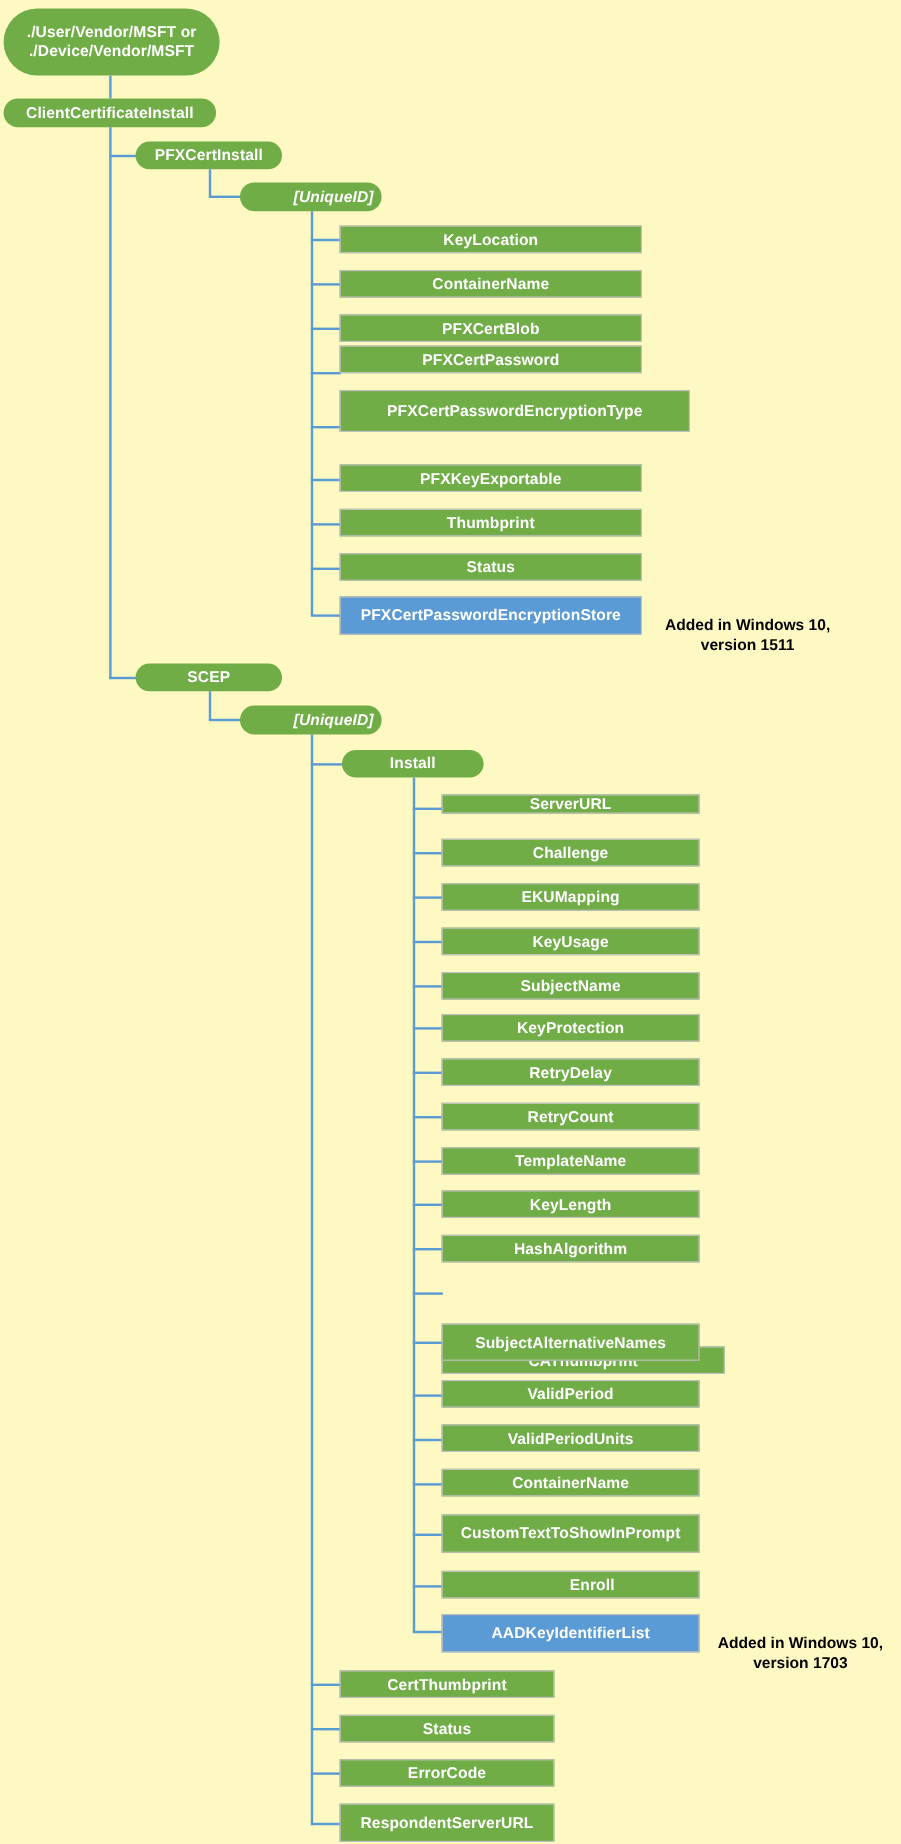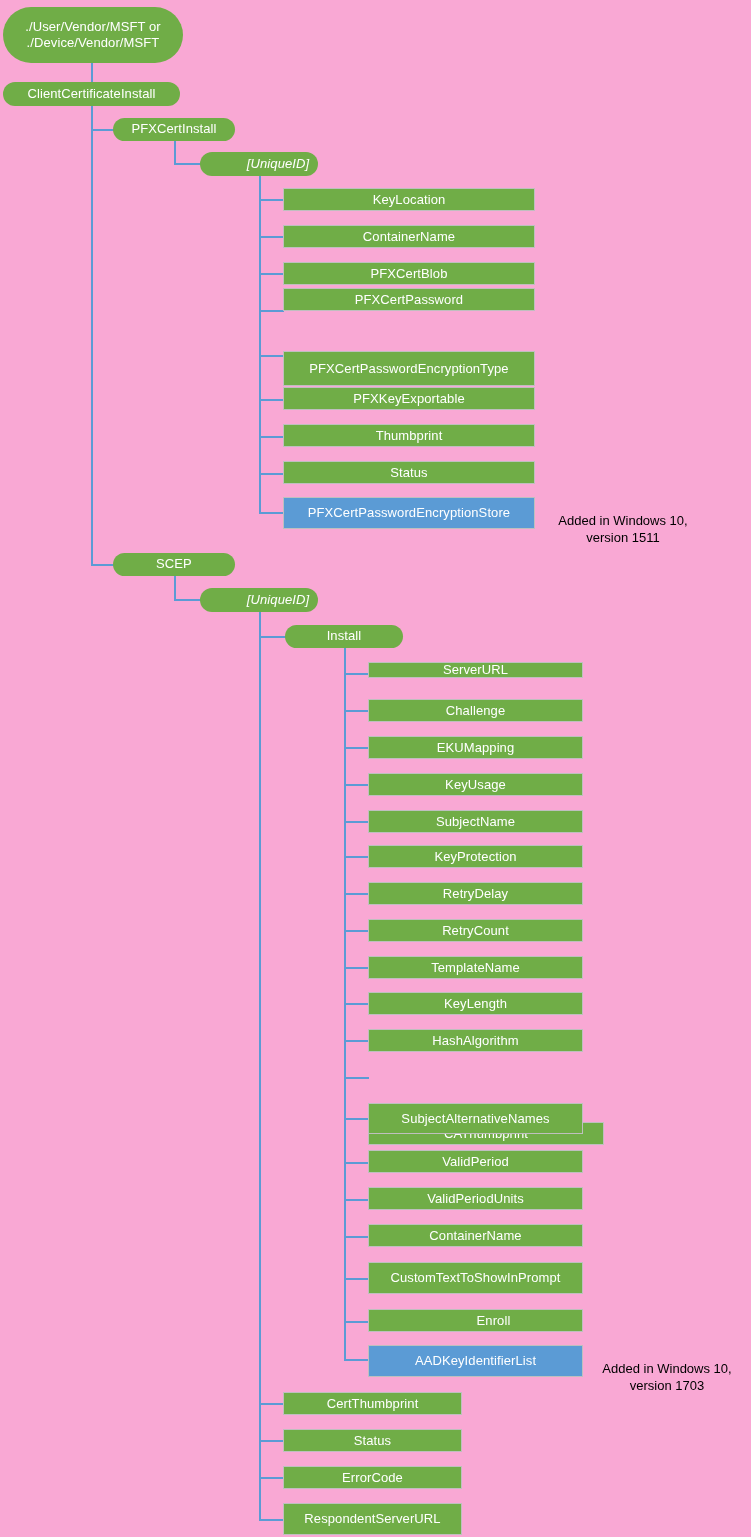--- a/index.html
+++ b/index.html
@@ -7,22 +7,23 @@
     padding: 0;
     background: #ffffff;
   }
   body {
     font-family: "Liberation Sans", sans-serif;
   }
   #diagram {
     position: relative;
     width: 751px;
     height: 1537px;
-    background: #f9a8d4;
+    background: #fef9c3;
     overflow: hidden;
+    font-weight: bold;
   }
   
   .line {
     position: absolute;
     background: #5B9BD5;
   }
   .vline { width: 2px; }
   .hline { height: 2px; }
 
   
@@ -119,21 +120,21 @@
     </div>
   <div class="box" style="left:283px; top:225px; width:252px; height:23px;">
     <span>ContainerName</span>
     </div>
   <div class="box" style="left:283px; top:262px; width:252px; height:23px;">
     <span>PFXCertBlob</span>
     </div>
   <div class="box" style="left:283px; top:288px; width:252px; height:23px;">
     <span>PFXCertPassword</span>
     </div>
-  <div class="box" style="left:283px; top:351px; width:252px; height:35px;">
+  <div class="box" style="left:283px; top:325px; width:292px; height:35px;">
     <span>PFXCertPasswordEncryptionType</span>
     </div>
   <div class="box" style="left:283px; top:387px; width:252px; height:23px;">
     <span>PFXKeyExportable</span>
     </div>
   <div class="box" style="left:283px; top:424px; width:252px; height:23px;">
     <span>Thumbprint</span>
     </div>
   <div class="box" style="left:283px; top:461px; width:252px; height:23px;">
     <span>Status</span>

